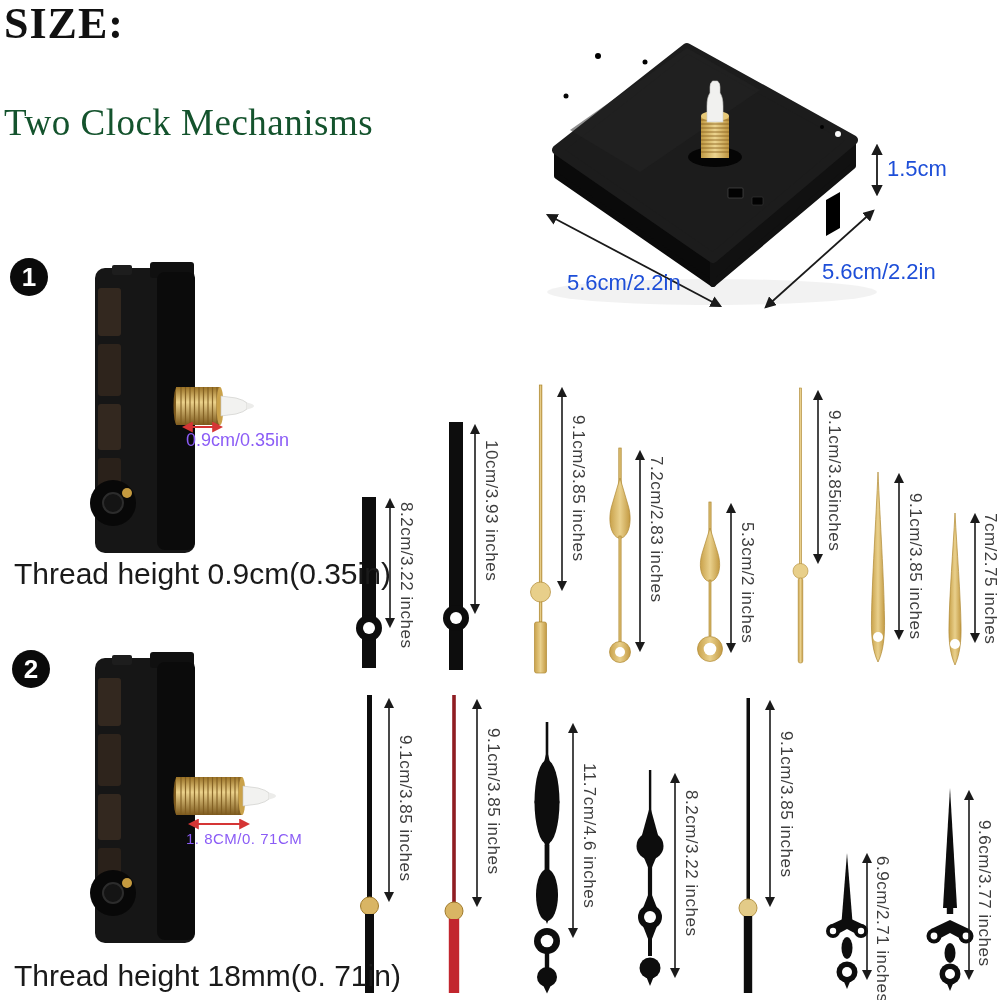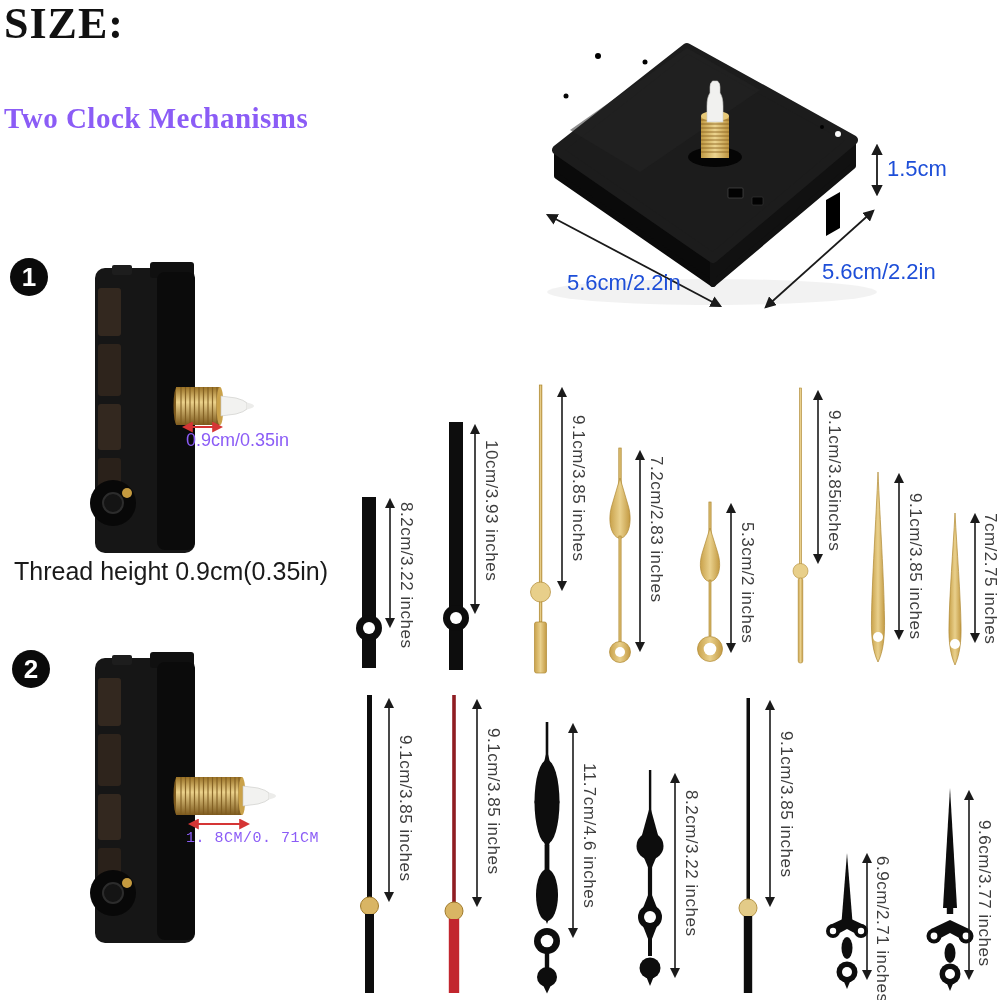--- a/index.html
+++ b/index.html
@@ -2,28 +2,28 @@
 <html><head>
 <meta charset="utf-8">
 <style>
   html,body{margin:0;padding:0;background:#ffffff;}
   .canvas{position:relative;width:1000px;height:1000px;background:#ffffff;overflow:hidden;
           font-family:"Liberation Sans",sans-serif;}
   .art{position:absolute;left:0;top:0;width:1000px;height:1000px;}
   .abs{position:absolute;}
   .h-size{font-family:"Liberation Serif",serif;font-weight:600;font-size:44px;color:#111;
           letter-spacing:1px;line-height:1;}
-  .h-sub{font-family:"Liberation Serif",serif;font-weight:700;font-size:29px;color:#8b5cf6;
+  .h-sub{font-family:"Liberation Serif",serif;font-weight:400;font-size:37px;color:#14532d;
          letter-spacing:.5px;line-height:1;}
   .badge{width:38px;height:38px;border-radius:50%;background:#0a0a0a;color:#fff;
          display:flex;align-items:center;justify-content:center;
          font-size:26px;font-weight:bold;line-height:1;}
-  .caption{font-size:25px;color:#1a1a1a;line-height:1.15;}
+  .caption{font-size:30px;color:#1a1a1a;line-height:1.15;}
   .redlabel{color:#8b5cf6;font-size:18px;line-height:1;}
-  .redlabel.mono{font-family:Liberation Mono, monospace;font-size:15px;letter-spacing:.5px;}
+  .redlabel.mono{font-family:Liberation Sans, sans-serif;font-size:15px;letter-spacing:.5px;}
   .dimlabel{font-size:22px;color:#1d4ed8;line-height:1.1;}
   .vlabel{writing-mode:vertical-rl;text-orientation:mixed;font-size:17px;color:#3d3d3d;
           white-space:nowrap;letter-spacing:.5px;line-height:1.2;}
 </style>
 </head>
 <body>
 
 <div class="canvas">
 
   <svg class="art" viewBox="0 0 1000 1000" xmlns="http://www.w3.org/2000/svg">
@@ -250,20 +250,21 @@
   <span class="abs dimlabel" style="left:887px;top:157px">1.5cm</span>
   <span class="abs dimlabel" style="left:567px;top:271px">5.6cm/2.2in</span>
   <span class="abs dimlabel" style="left:822px;top:260px">5.6cm/2.2in</span>
 
   <div class="abs badge" style="left:10px;top:258px">1</div>
   <span class="abs redlabel" style="left:186px;top:431px">0.9cm/0.35in</span>
   <span class="abs caption" style="left:14px;top:557px">Thread height 0.9cm(0.35in)</span>
 
   <div class="abs badge" style="left:12px;top:650px">2</div>
   <span class="abs redlabel mono" style="left:186px;top:831px">1. 8CM/0. 71CM</span>
+  <span class="abs caption" style="left:14px;top:959px">Thread height 18mm(0. 71in)</span>
 
   <span class="abs vlabel" style="left:396px;top:502px">8.2cm/3.22 inches</span>
   <span class="abs vlabel" style="left:481px;top:440px">10cm/3.93 inches</span>
   <span class="abs vlabel" style="left:568px;top:415px">9.1cm/3.85 inches</span>
   <span class="abs vlabel" style="left:646px;top:456px">7.2cm/2.83 inches</span>
   <span class="abs vlabel" style="left:737px;top:522px">5.3cm/2 inches</span>
   <span class="abs vlabel" style="left:824px;top:410px">9.1cm/3.85inches</span>
   <span class="abs vlabel" style="left:905px;top:493px">9.1cm/3.85 inches</span>
   <span class="abs vlabel" style="left:980px;top:513px">7cm/2.75 inches</span>
 

